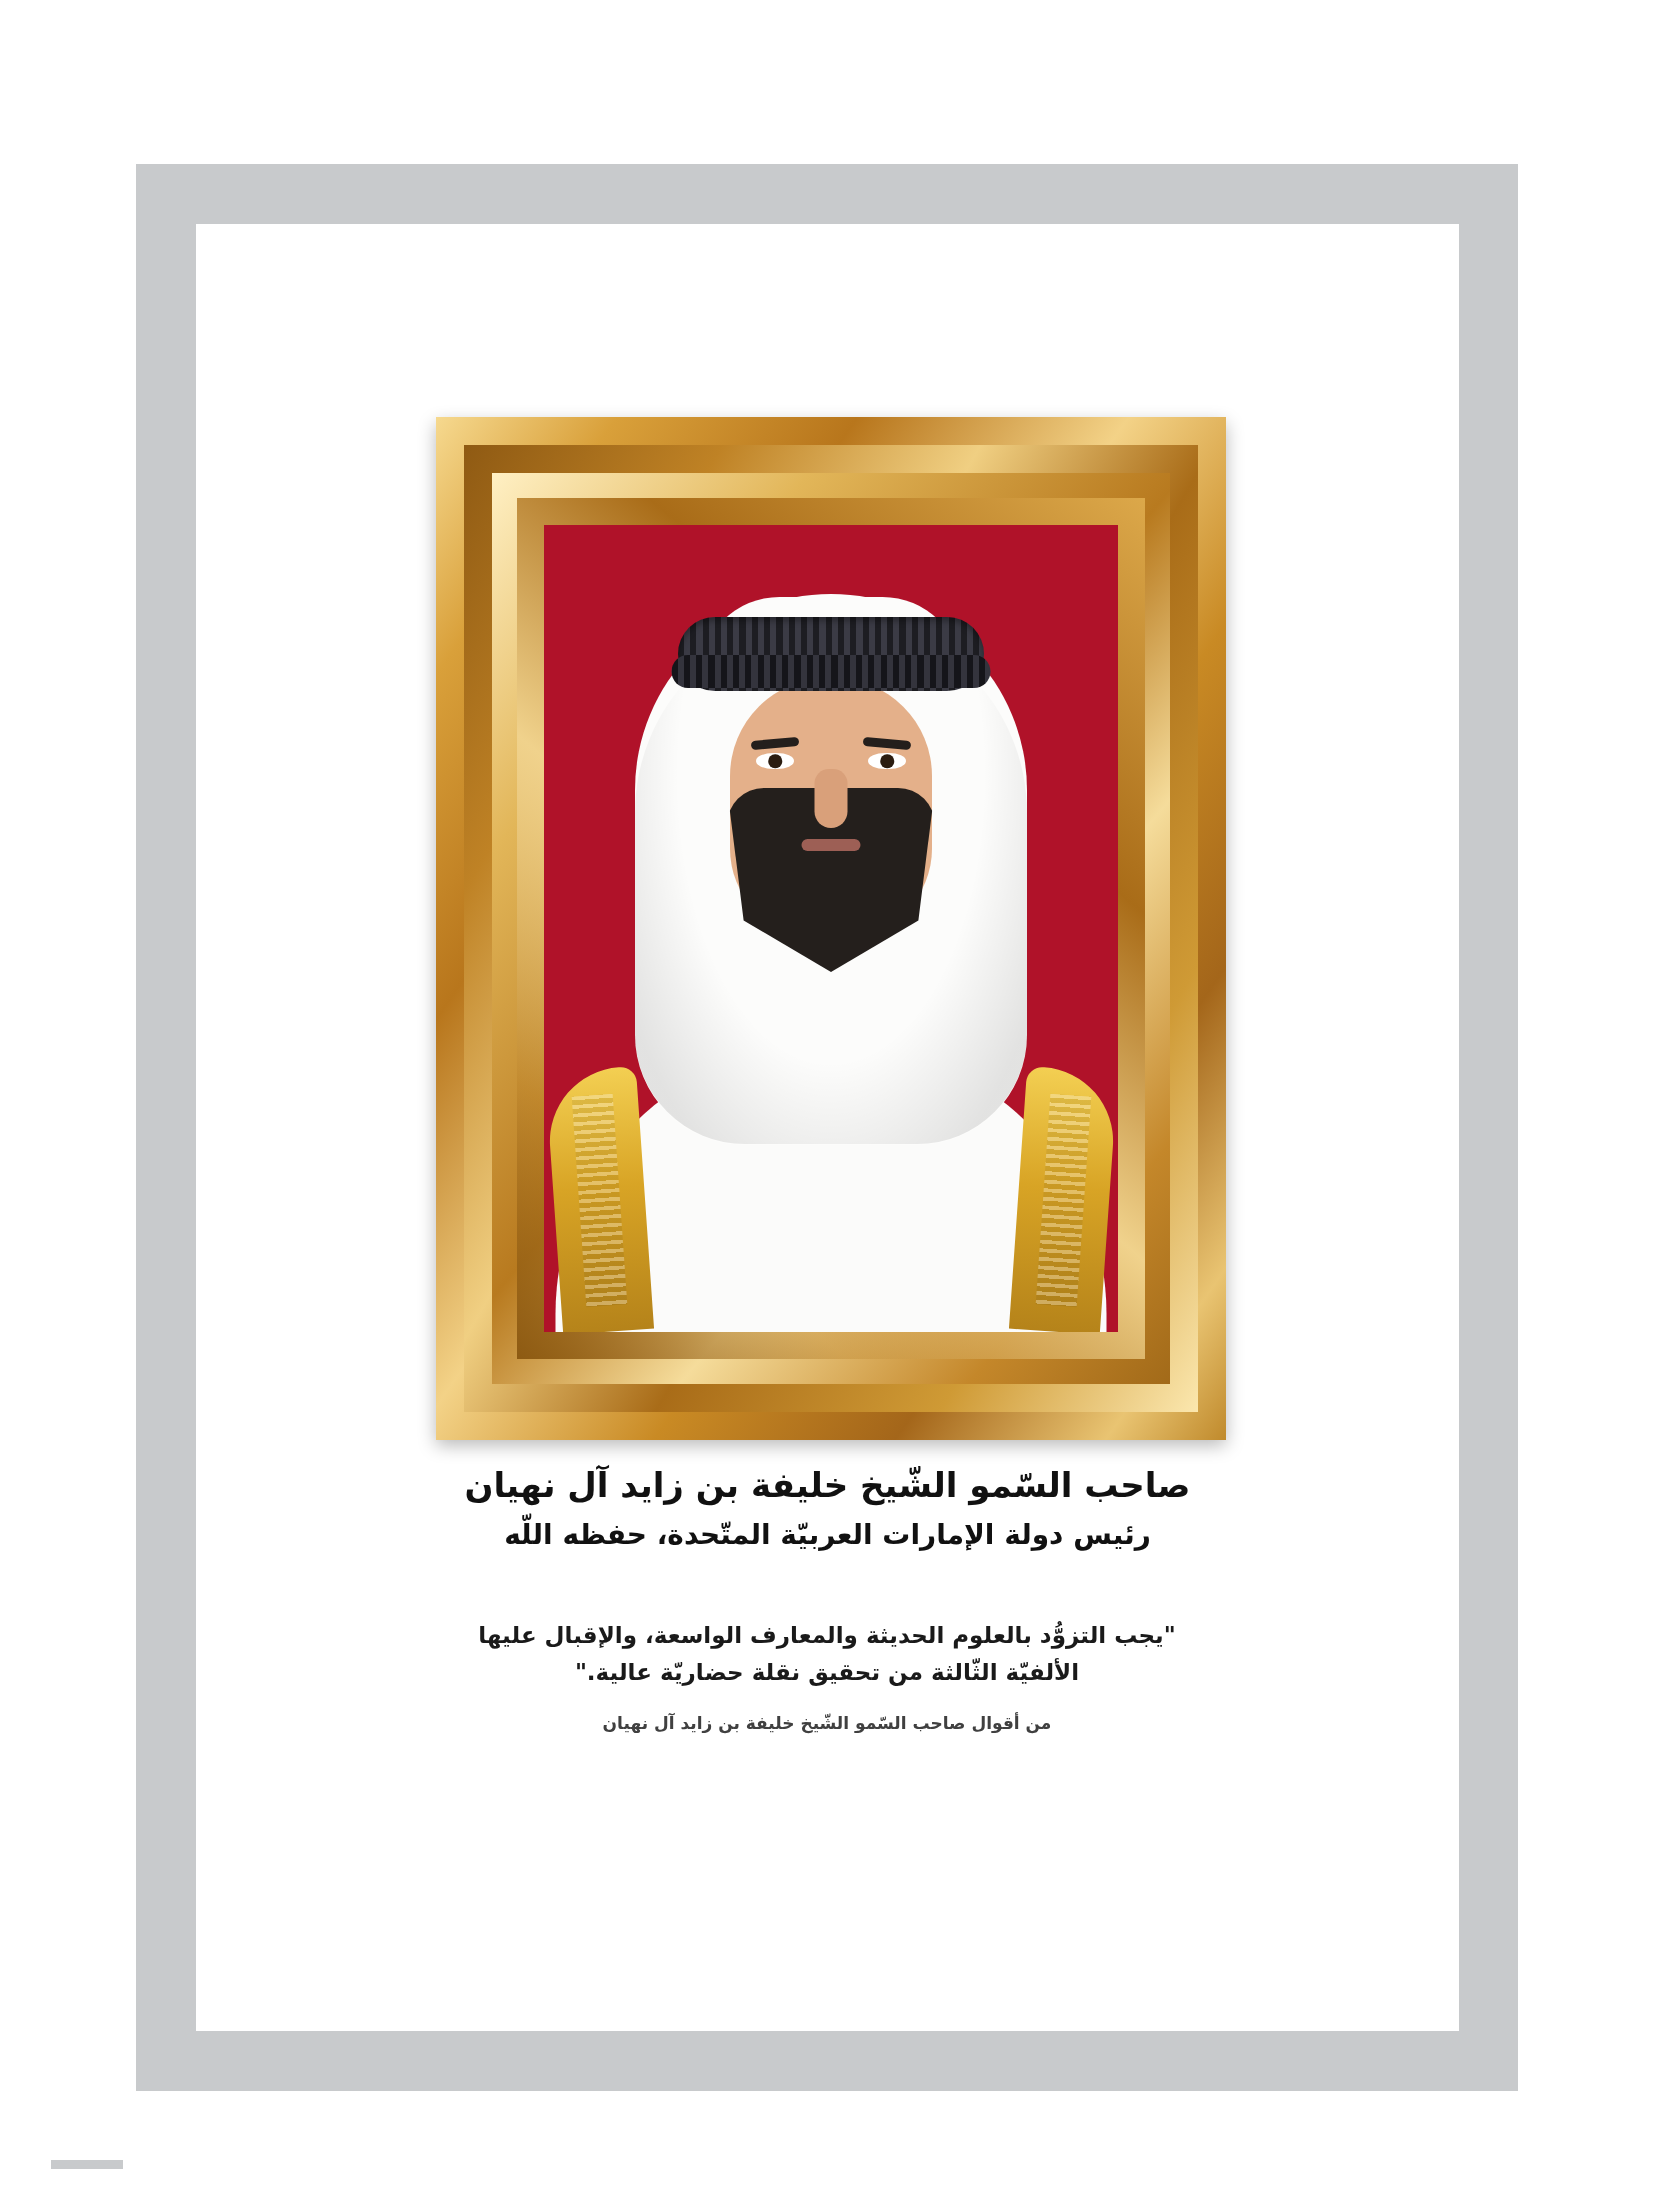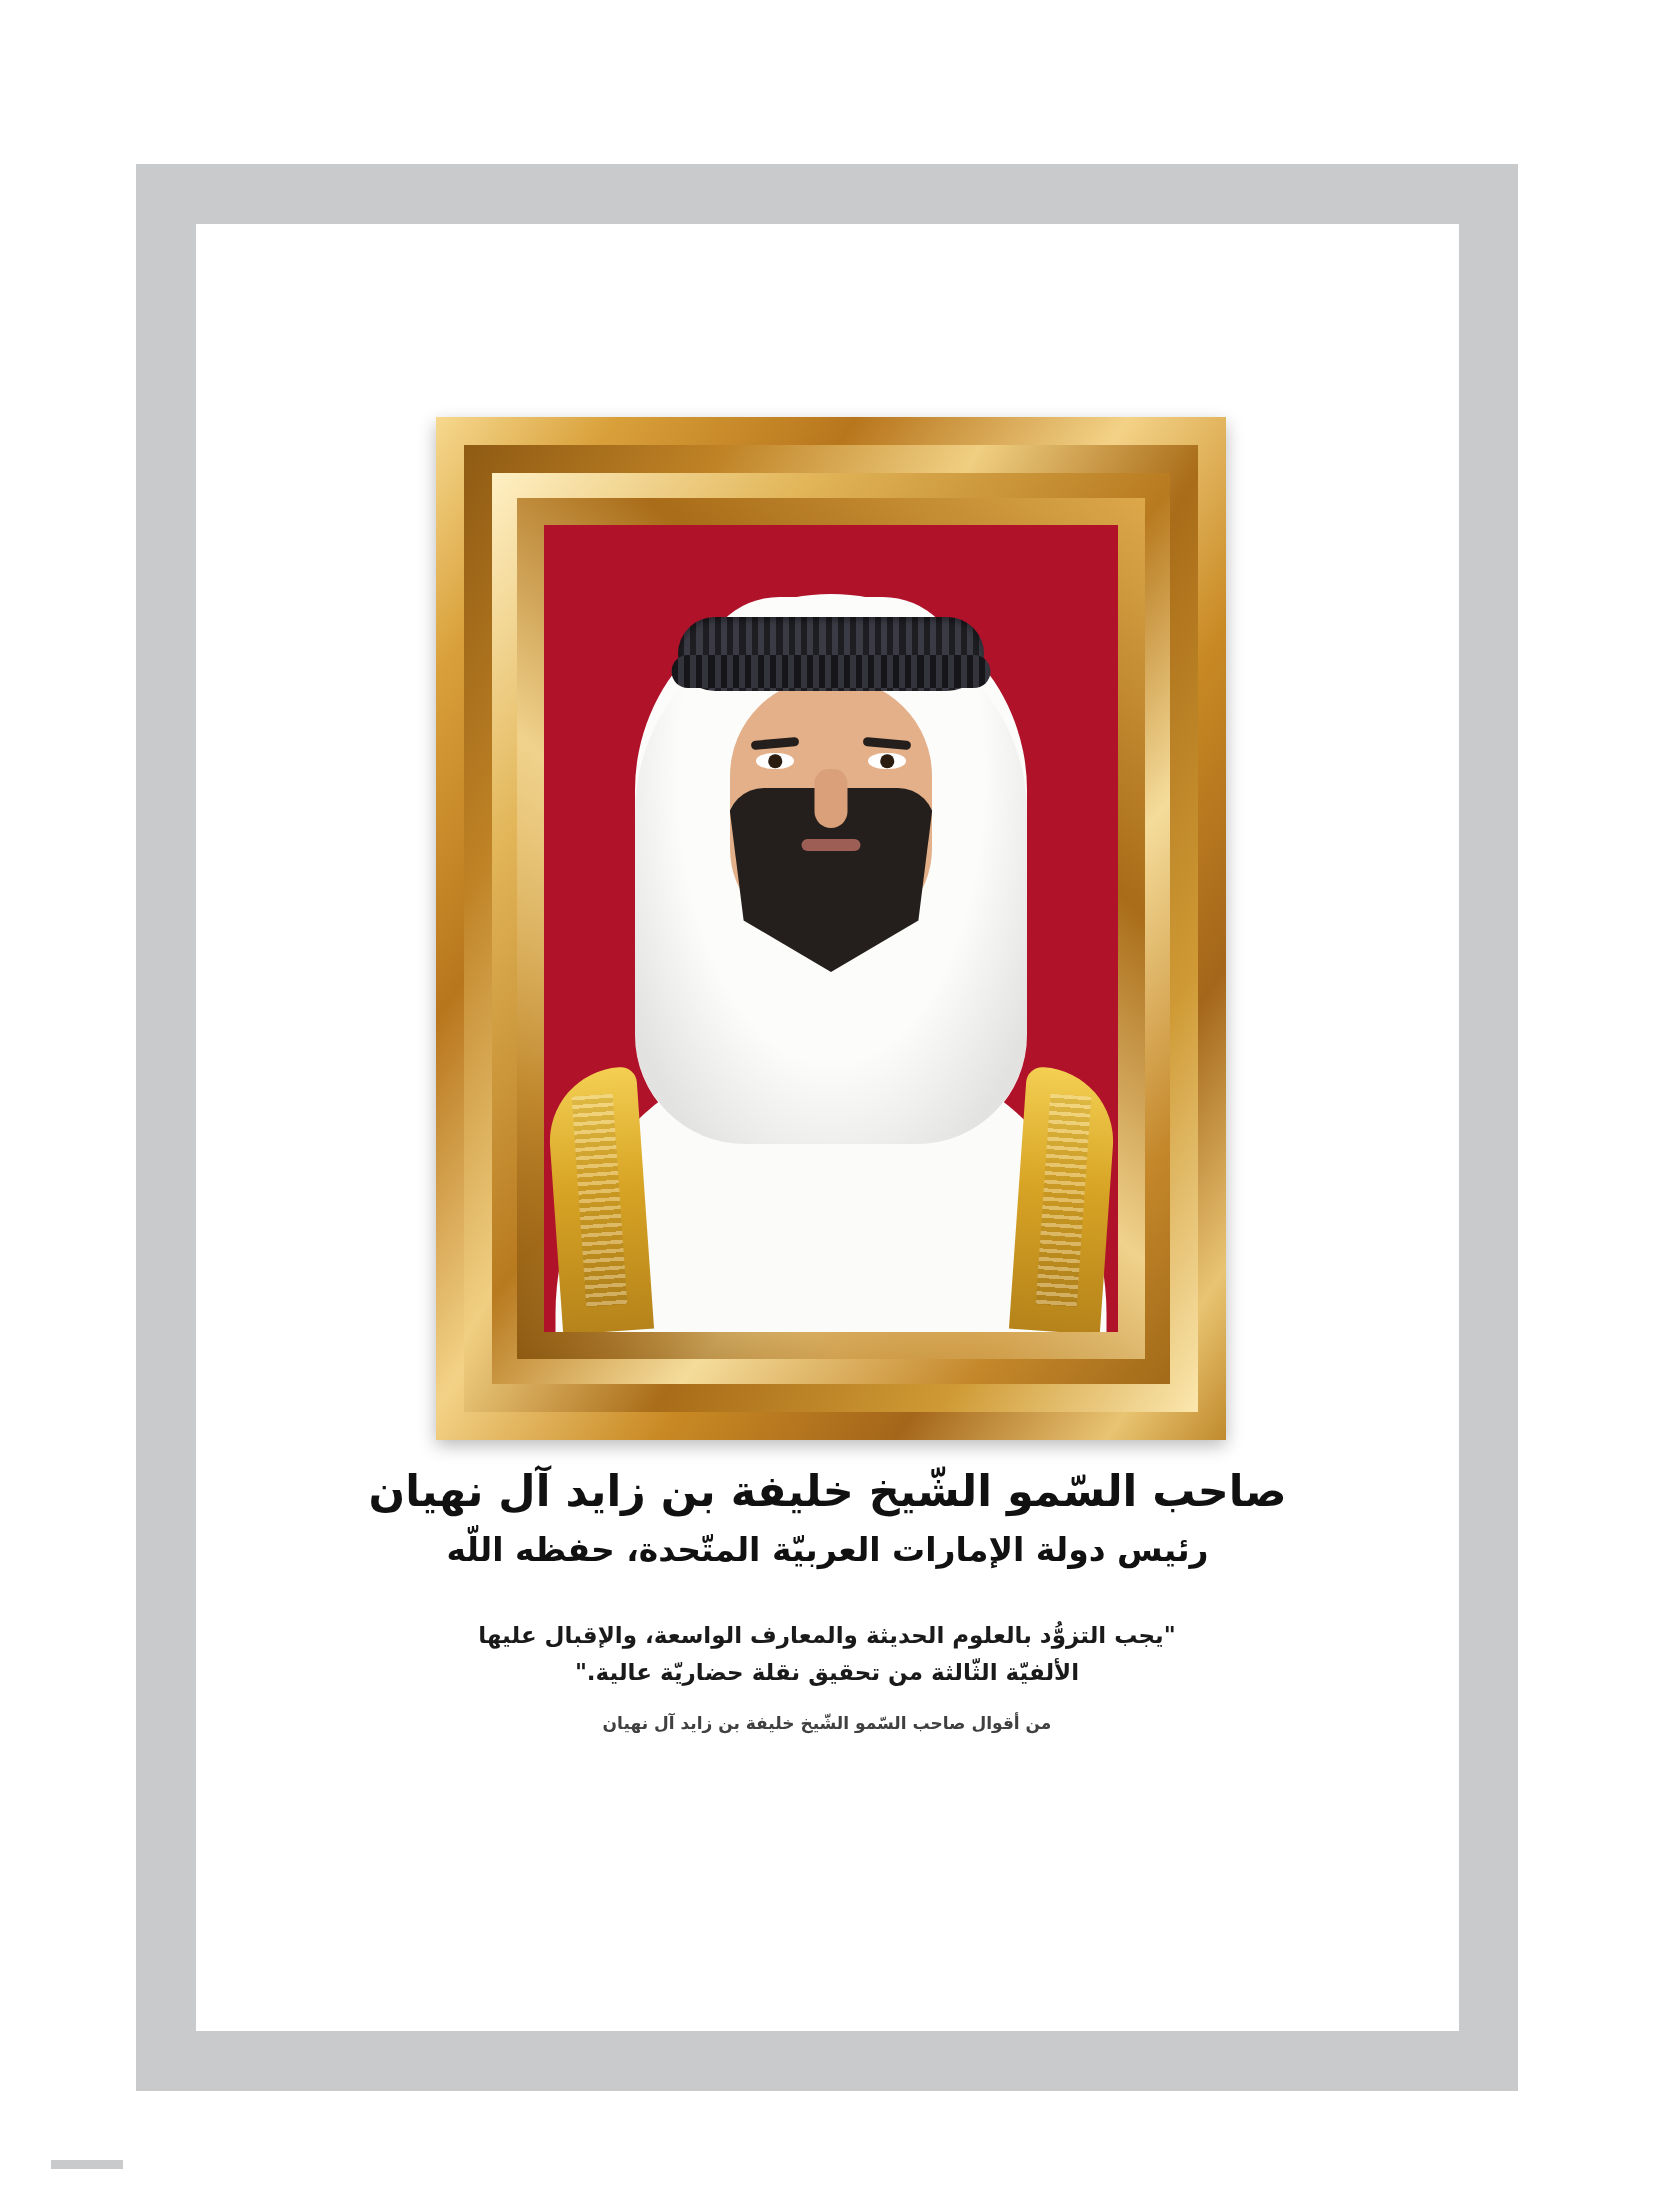--- a/index.html
+++ b/index.html
@@ -279,28 +279,28 @@
   
   .caption-block {
     position: absolute;
     left: 196px;
     top: 1464px;
     width: 1263px;
     text-align: center;
     direction: rtl;
   }
   .name-line {
-    font-size: 43px;
+    font-size: 34px;
     font-weight: bold;
     color: #111111;
     letter-spacing: -0.6px;
     line-height: 1.28;
   }
   .title-line {
-    font-size: 33px;
+    font-size: 28px;
     font-weight: bold;
     color: #111111;
     line-height: 1.35;
     margin-top: 8.6px;
   }
 
   .quote-block {
     position: absolute;
     left: 429px;
     top: 1617px;

